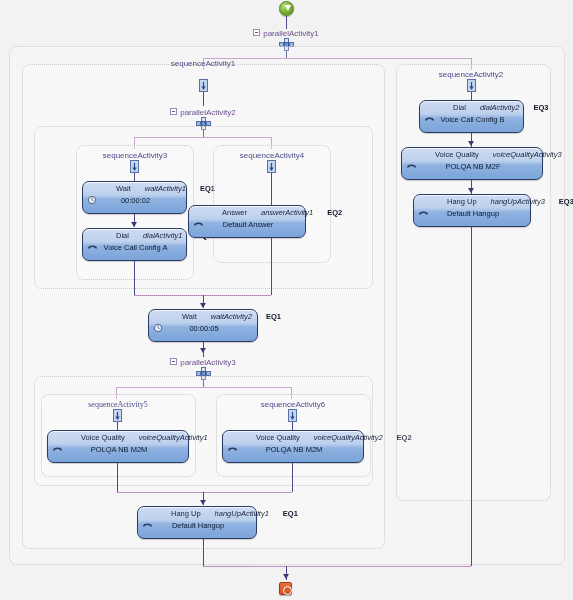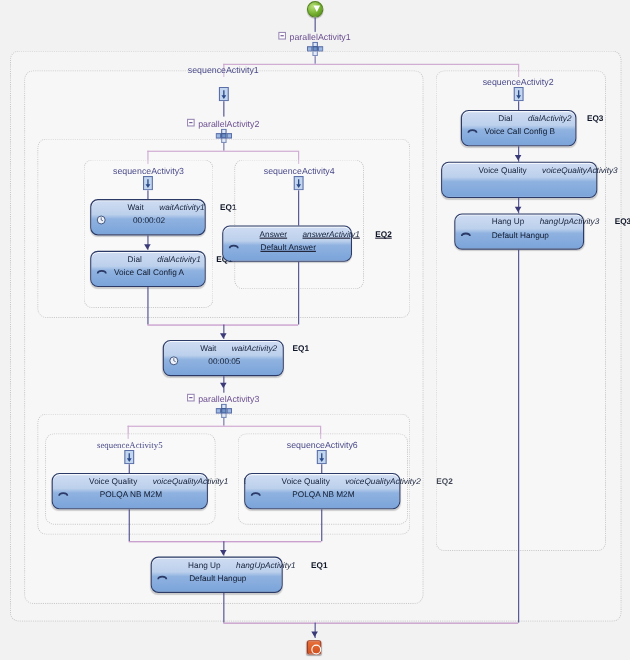--- a/index.html
+++ b/index.html
@@ -283,21 +283,21 @@
   </div>
   <div class="ico-wrap" style="left:264px; top:160px;">
     <svg class="ico-sequence" viewBox="0 0 15 13">
       <rect x="3.5" y="0.5" width="8" height="12" fill="#c3d6ef" stroke="#5a6fa8"></rect>
       <line x1="7.5" y1="3" x2="7.5" y2="9" stroke="#2b4a8a" stroke-width="1.2"></line>
       <polygon points="7.5,11 5.3,7.6 9.7,7.6" fill="#2b4a8a"></polygon>
     </svg>
   </div>
   <div class="ln v seq" style="left:271px; top:173px; height:32px;"></div>
 
-  <div class="node" style="left:202px; top:205px; width:118px; height:33px;text-decoration:underline;">
+  <div class="node" style="left:188px; top:205px; width:118px; height:33px;">
     <div class="node-row1">
       <span class="node-kind">Answer</span>
       <span class="node-aname">answerActivity1</span>
       <span class="node-eq">EQ2</span>
     </div>
     <div class="node-row2">
       <span class="node-glyph">
         <svg viewBox="0 0 12 10" width="12" height="10">
           <path d="M1 6.6 Q1 3.4 5.5 3.4 Q10 3.4 10 6.6 L8.4 6.6 Q8.4 5.1 5.5 5.1 Q2.6 5.1 2.6 6.6 Z" fill="#2b3a66"></path>
         </svg>
@@ -462,20 +462,28 @@
   </div>
   <div class="ln v seq" style="left:471px; top:133px; height:14px;"></div>
   <div class="arrow" style="left:468px; top:141px;"></div>
 
   <div class="node" style="left:401px; top:147px; width:142px; height:33px;">
     <div class="node-row1">
       <span class="node-kind">Voice Quality</span>
       <span class="node-aname">voiceQualityActivity3</span>
       <span class="node-eq">EQ3</span>
     </div>
+    <div class="node-row2">
+      <span class="node-glyph">
+        <svg viewBox="0 0 12 10" width="12" height="10">
+          <path d="M1 6.6 Q1 3.4 5.5 3.4 Q10 3.4 10 6.6 L8.4 6.6 Q8.4 5.1 5.5 5.1 Q2.6 5.1 2.6 6.6 Z" fill="#2b3a66"></path>
+        </svg>
+      </span>
+      <span class="node-value">POLQA NB M2F</span>
+    </div>
   </div>
   <div class="ln v seq" style="left:471px; top:180px; height:14px;"></div>
   <div class="arrow" style="left:468px; top:188px;"></div>
 
   <div class="node" style="left:413px; top:194px; width:118px; height:33px;">
     <div class="node-row1">
       <span class="node-kind">Hang Up</span>
       <span class="node-aname">hangUpActivity3</span>
       <span class="node-eq">EQ3</span>
     </div>

